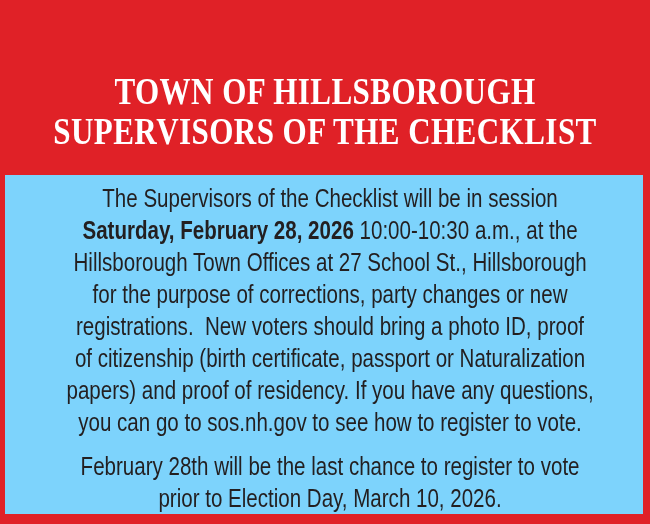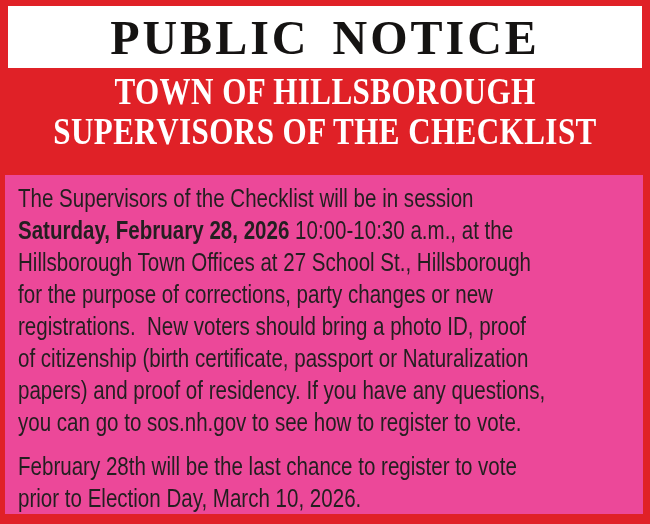--- a/index.html
+++ b/index.html
@@ -42,22 +42,23 @@
     font-size: 37px;
     line-height: 40px;
     transform: scaleX(0.84);
     transform-origin: 50% 0;
   }
   .title-line { white-space: pre; letter-spacing: 0.5px; }
   
   .body-box {
     position: absolute;
     left: 5px; right: 7px; top: 175px; bottom: 10px;
-    background: #ec4899;
+    background: #7dd3fc;
     overflow: hidden;
+    text-align: center;
   }
   .body-text {
     position: absolute;
     left: 13px; top: 7px;
     width: 790px;
     transform: scaleX(0.79);
     transform-origin: 0 0;
     font-family: "Liberation Sans", sans-serif;
     font-size: 26px;
     line-height: 32px;
@@ -66,23 +67,20 @@
   }
   .body-line { white-space: pre; }
   .para-2 { margin-top: 12px; }
   .bold-seg { font-weight: bold; }
 </style>
 </head>
 <body>
 
 <div class="canvas">
 
-  <div class="banner-box">
-    <span class="banner-text">PUBLIC NOTICE</span>
-  </div>
 
   <div class="title-block">
     <div class="title-line">TOWN OF HILLSBOROUGH</div>
     <div class="title-line">SUPERVISORS OF THE CHECKLIST</div>
   </div>
 
   <div class="body-box">
     <div class="body-text">
 
       <div class="para-1">

